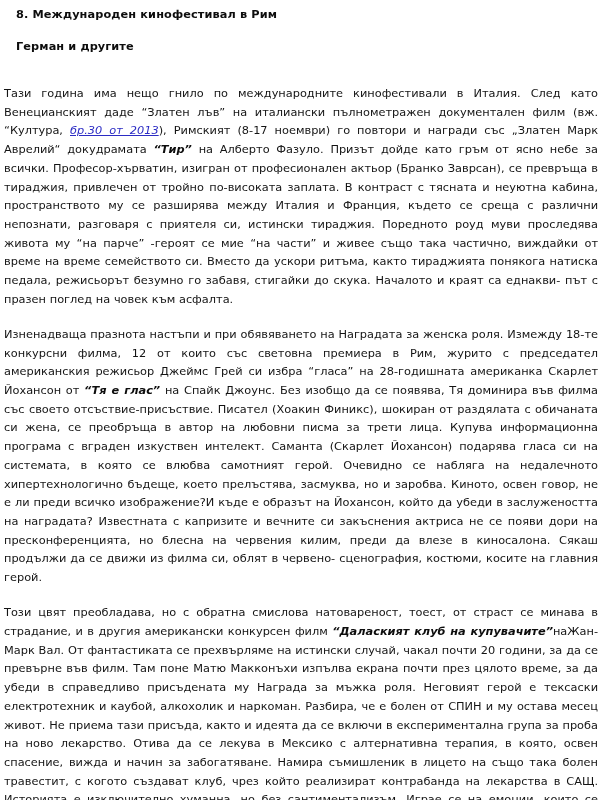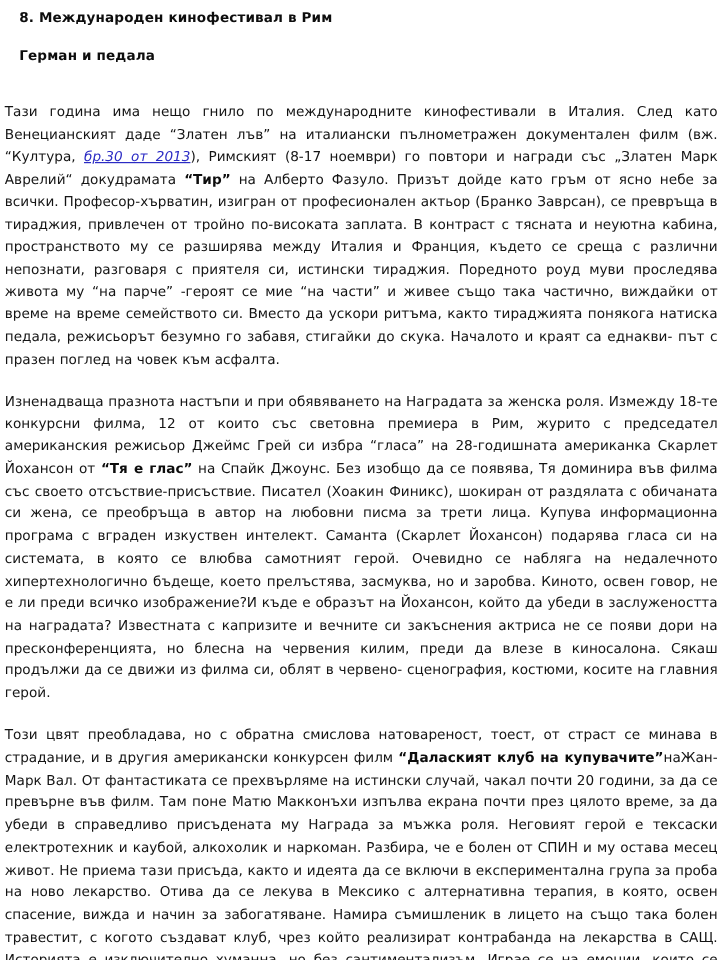--- a/index.html
+++ b/index.html
@@ -55,36 +55,37 @@
     color: #141414;
     hyphens: none;
     word-spacing: 0.01em;
   }
   p.para:last-child {
     margin-bottom: 0;
   }
   .b {
     font-weight: bold;
     color: #0d0d0d;
+    font-style: italic;
   }
   a.doc-link {
     color: #2b2bc4;
     text-decoration: underline;
     text-underline-offset: 1px;
     font-style: italic;
   }
 </style>
 </head>
 <body>
 
 <div class="page">
 
   <h1 class="doc-heading">8. Международен кинофестивал в Рим</h1>
 
-  <h2 class="doc-subheading">Герман и педала</h2>
+  <h2 class="doc-subheading">Герман и другите</h2>
 
   <div class="body-block">
 
     <p class="para"><span>Тази година има нещо гнило по международните кинофестивали в Италия. След като Венецианският даде “Златен лъв” на италиански пълнометражен документален филм (вж. “Култура, </span><a class="doc-link" href="#">бр.30 от 2013</a><span>), Римският (8-17 ноември) го повтори и награди със „Златен Марк Аврелий“ докудрамата </span><span class="b">“Тир”</span><span> на Алберто Фазуло. Призът дойде като гръм от ясно небе за всички. Професор-хърватин, изигран от професионален актьор (Бранко Заврсан), се превръща в тираджия, привлечен от тройно по-високата заплата. В контраст с тясната и неуютна кабина, пространството му се разширява между Италия и Франция, където се среща с различни непознати, разговаря с приятеля си, истински тираджия. Поредното роуд муви проследява живота му “на парче” -героят се мие “на части” и живее също така частично, виждайки от време на време семейството си. Вместо да ускори ритъма, както тираджията понякога натиска педала, режисьорът безумно го забавя, стигайки до скука. Началото и краят са еднакви- път с празен поглед на човек към асфалта.</span></p>
 
     <p class="para"><span>Изненадваща празнота настъпи и при обявяването на Наградата за женска роля. Измежду 18-те конкурсни филма, 12 от които със световна премиера в Рим, журито с председател американския режисьор Джеймс Грей си избра “гласа” на 28-годишната американка Скарлет Йохансон от </span><span class="b">“Тя е глас”</span><span> на Спайк Джоунс. Без изобщо да се появява, Тя доминира във филма със своето отсъствие-присъствие. Писател (Хоакин Финикс), шокиран от раздялата с обичаната си жена, се преобръща в автор на любовни писма за трети лица. Купува информационна програма с вграден изкуствен интелект. Саманта (Скарлет Йохансон) подарява гласа си на системата, в която се влюбва самотният герой. Очевидно се набляга на недалечното хипертехнологично бъдеще, което прелъстява, засмуква, но и заробва. Киното, освен говор, не е ли преди всичко изображение?И къде е образът на Йохансон, който да убеди в заслужеността на наградата? Известната с капризите и вечните си закъснения актриса не се появи дори на пресконференцията, но блесна на червения килим, преди да влезе в киносалона. Сякаш продължи да се движи из филма си, облят в червено- сценография, костюми, косите на главния герой.</span></p>
 
     <p class="para"><span>Този цвят преобладава, но с обратна смислова натовареност, тоест, от страст се минава в страдание, и в другия американски конкурсен филм </span><span class="b">“Далаският клуб на купувачите”</span><span>наЖан-Марк Вал. От фантастиката се прехвърляме на истински случай, чакал почти 20 години, за да се превърне във филм. Там поне Матю Макконъхи изпълва екрана почти през цялото време, за да убеди в справедливо присъдената му Награда за мъжка роля. Неговият герой е тексаски електротехник и каубой, алкохолик и наркоман. Разбира, че е болен от СПИН и му остава месец живот. Не приема тази присъда, както и идеята да се включи в експериментална група за проба на ново лекарство. Отива да се лекува в Мексико с алтернативна терапия, в която, освен спасение, вижда и начин за забогатяване. Намира съмишленик в лицето на също така болен травестит, с когото създават клуб, чрез който реализират контрабанда на лекарства в САЩ. Историята е изключително хуманна, но без сантиментализъм. Играе се на емоции, които се преобръщат, без дори да се усетиш. Лесно се намразва героят, но е трудно и да не се обича,</span></p>
 
   </div>

